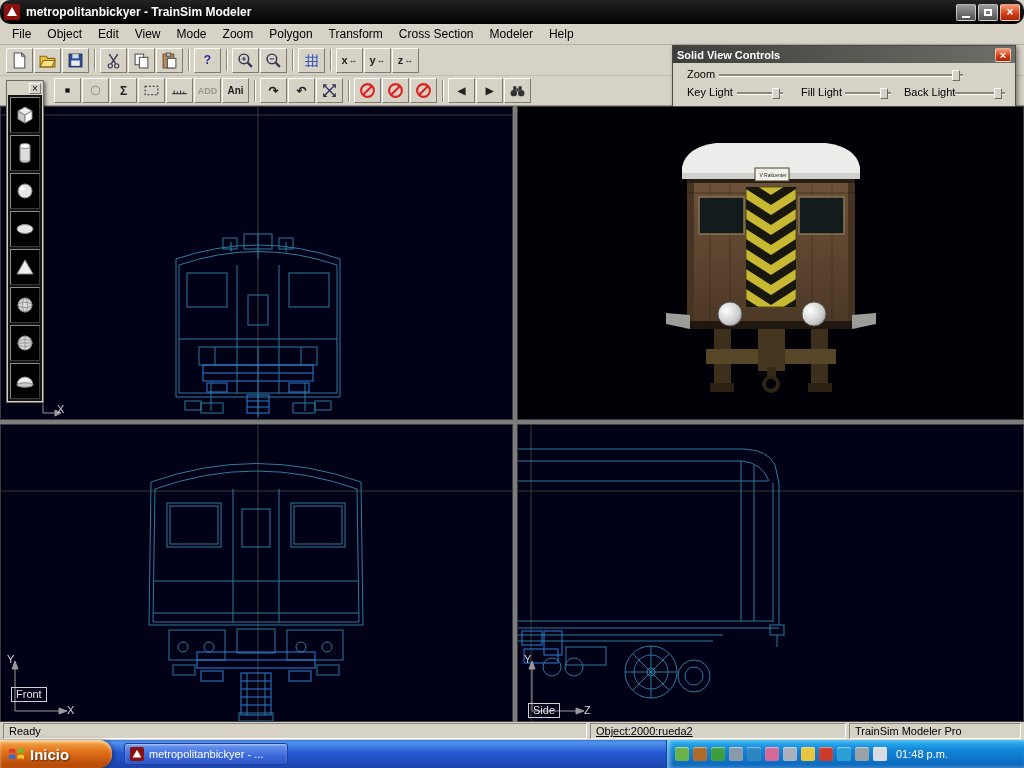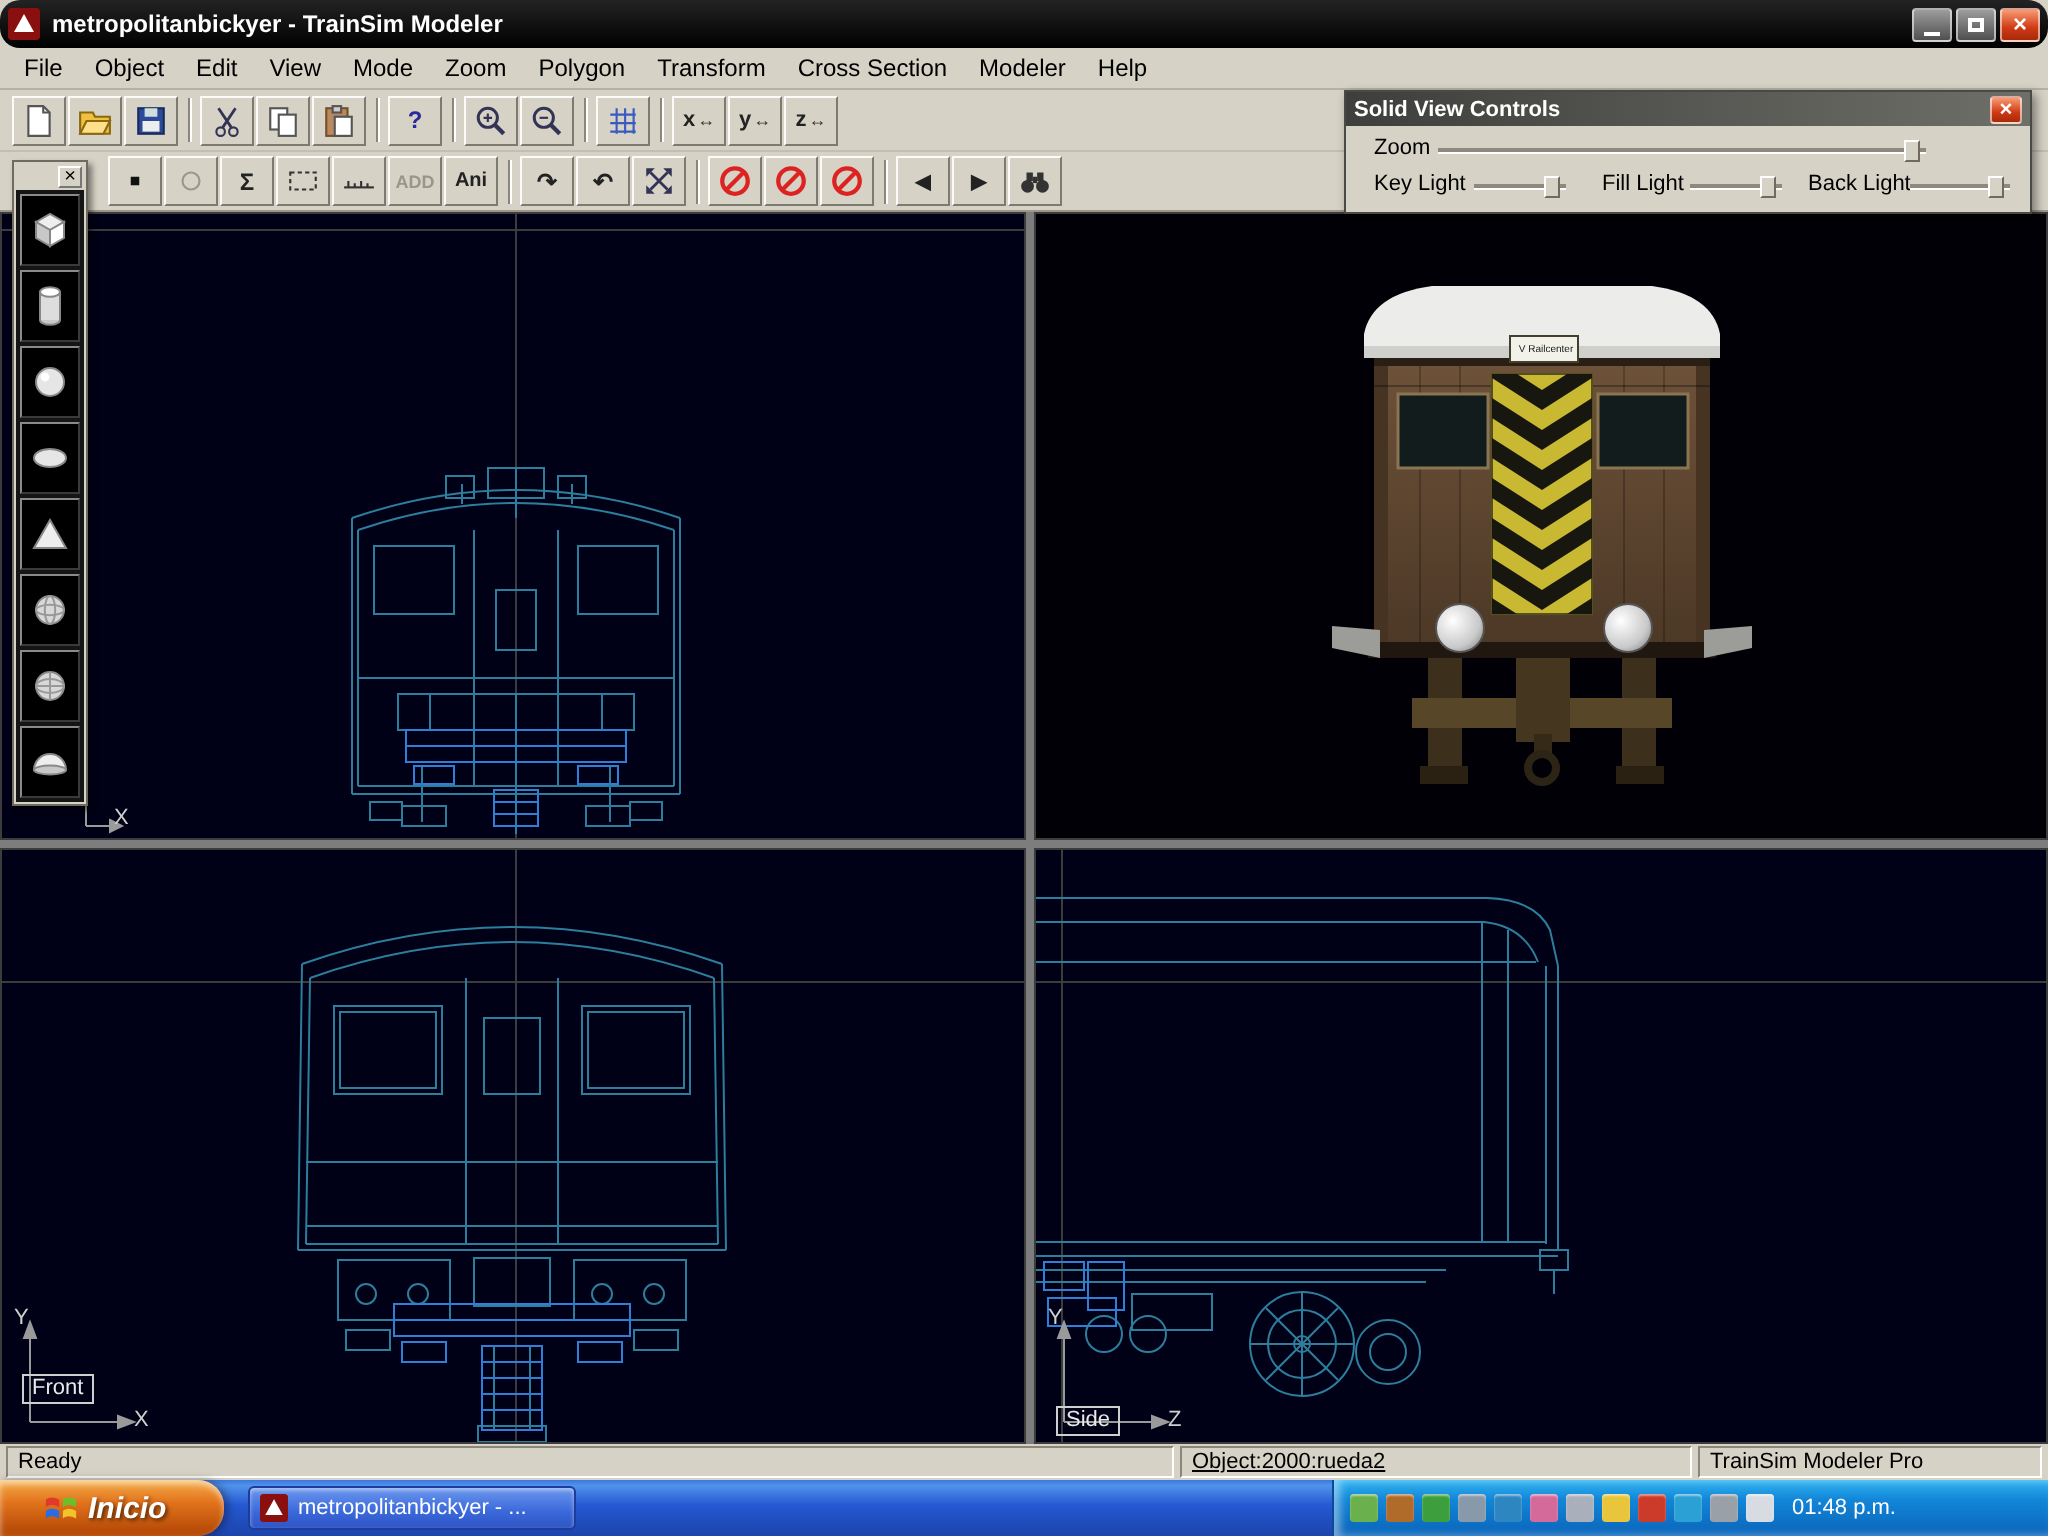--- a/index.html
+++ b/index.html
@@ -62,21 +62,21 @@
 
   
   #statusbar{position:absolute;top:722px;left:0;width:1024px;height:18px;background:#d6d2c6;display:flex;gap:3px;padding:1px 3px;font-size:11px;}
   .sb-panel{border:1px solid;border-color:#8a867a #fff #fff #8a867a;padding:0 5px;line-height:14px;color:#000;white-space:nowrap;overflow:hidden;}
   .sb-1{width:584px;}
   .sb-2{width:256px;text-decoration:underline;}
   .sb-3{flex:1;}
 
   
   #taskbar{position:absolute;top:740px;left:0;width:1024px;height:28px;background:linear-gradient(#3d77e0,#4f93ea 10%,#2558d2 45%,#1c44ac);display:flex;align-items:stretch;}
-  #start-btn{width:112px;border-radius:0 13px 13px 0;background:linear-gradient(#f4ae4a,#e2731c 40%,#b84c08 90%);display:flex;align-items:center;gap:5px;padding-left:22px;color:#fff;font-weight:bold;font-style:italic;font-size:15px;text-shadow:1px 1px 2px rgba(0,0,0,.65);box-shadow:inset 0 2px 3px rgba(255,255,255,.55),2px 0 4px rgba(0,0,0,.35);}
+  #start-btn{width:112px;border-radius:0 13px 13px 0;background:linear-gradient(#f4ae4a,#e2731c 40%,#b84c08 90%);display:flex;align-items:center;gap:5px;padding-left:8px;color:#fff;font-weight:bold;font-size:15px;text-shadow:1px 1px 2px rgba(0,0,0,.65);box-shadow:inset 0 2px 3px rgba(255,255,255,.55),2px 0 4px rgba(0,0,0,.35);}
   #start-btn svg{width:17px;height:17px;}
   #task-btn{margin:3px 0 3px 12px;width:164px;background:linear-gradient(#6b97ee,#3a68da 60%,#2f55c4);border-radius:3px;border:1px solid #1f3c9c;display:flex;align-items:center;gap:5px;padding:0 5px;color:#fff;font-size:11px;box-shadow:inset 0 1px 2px rgba(255,255,255,.5);}
   #task-btn .lbl{white-space:nowrap;overflow:hidden;text-overflow:ellipsis;}
   #task-btn svg{width:14px;height:14px;flex:none;}
   #tray{margin-left:auto;width:358px;background:linear-gradient(#31b4f2,#1286d8 35%,#0a64ba);border-left:1px solid #0a4a96;box-shadow:inset 3px 0 4px rgba(255,255,255,.45);display:flex;align-items:center;gap:4px;padding:0 8px;}
   .tray-ic{width:14px;height:14px;border-radius:2px;flex:none;box-shadow:inset 0 1px 1px rgba(255,255,255,.5);}
   #clock{color:#fff;font-size:11px;margin-left:5px;white-space:nowrap;}
 </style>
 </head>
 <body>

